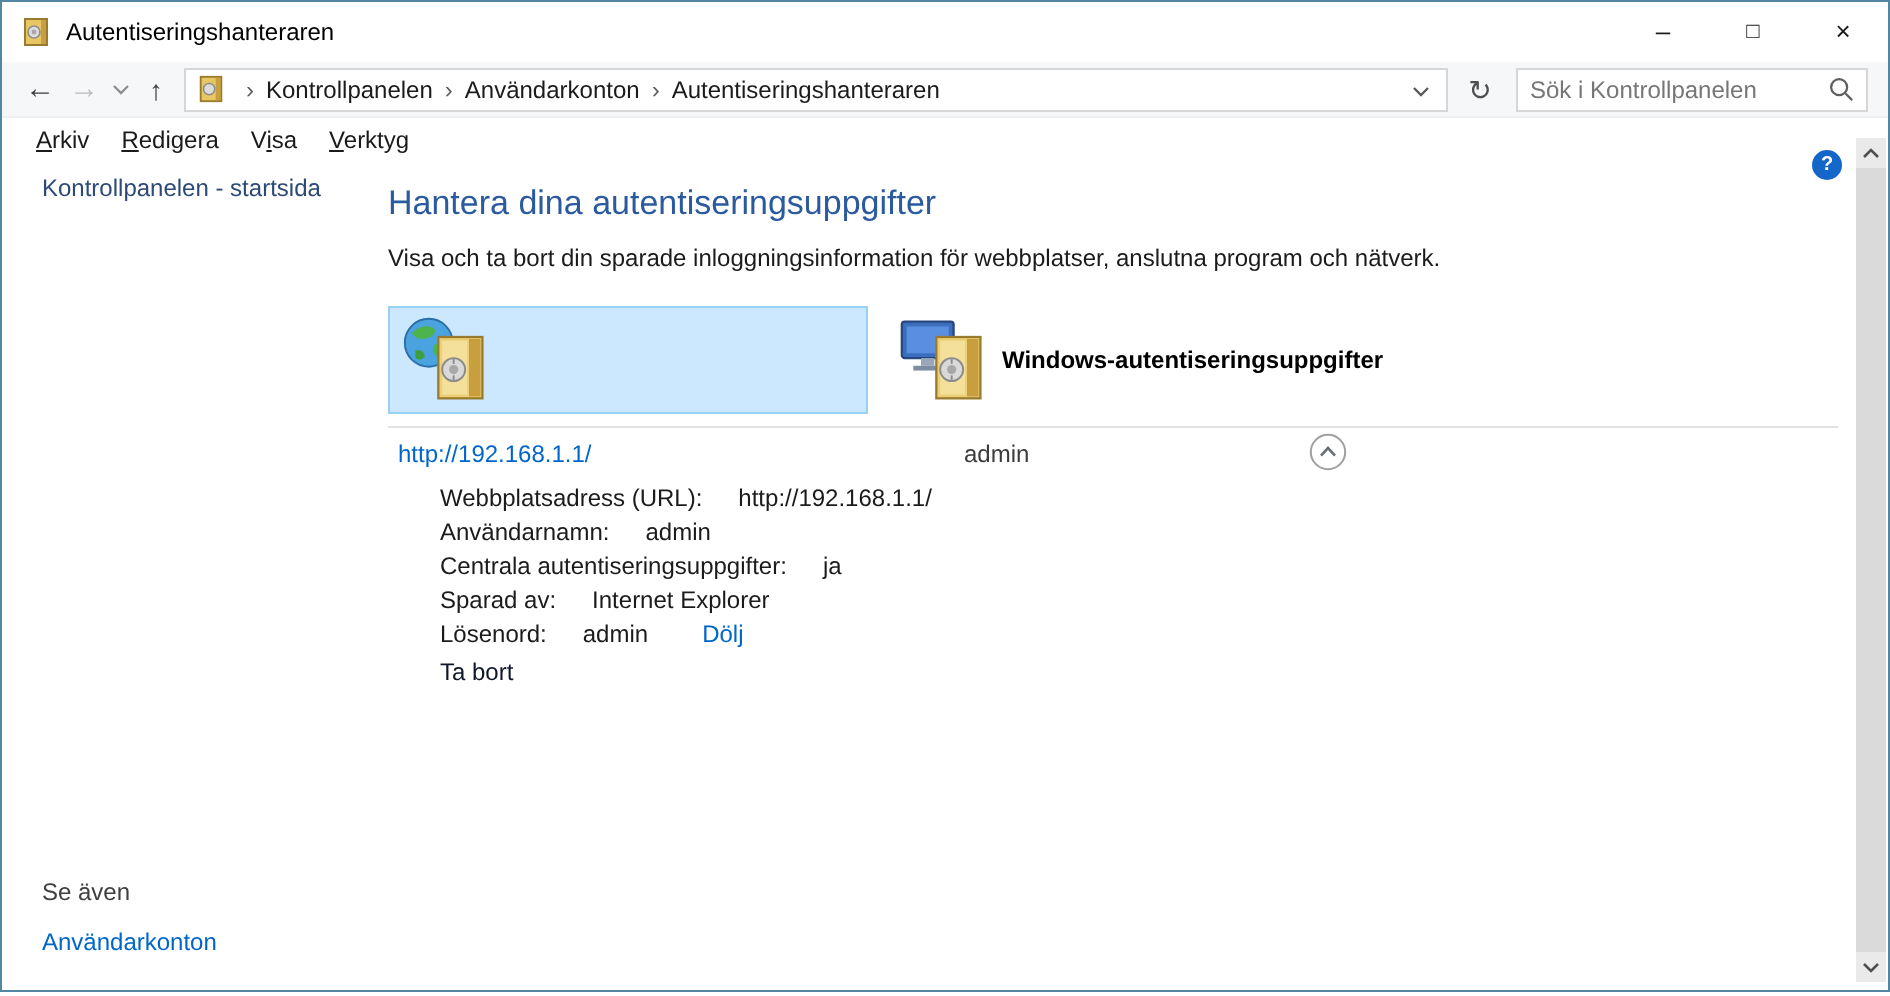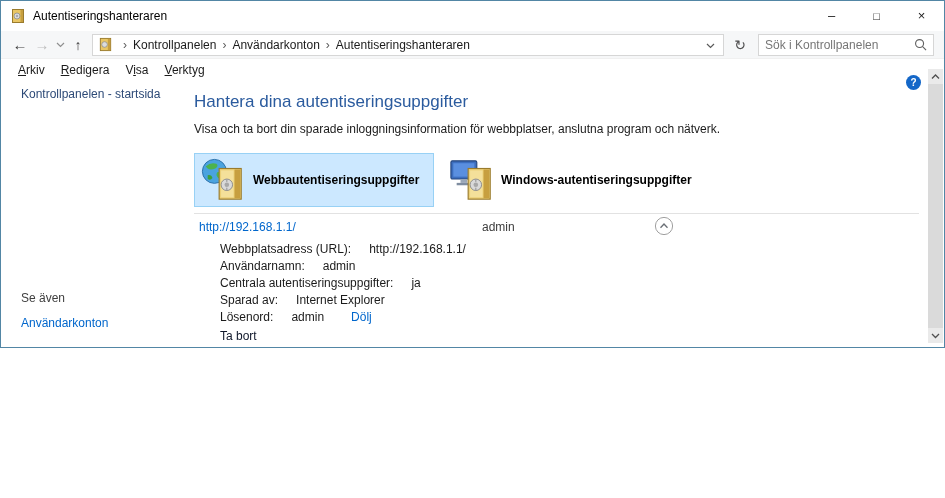--- a/index.html
+++ b/index.html
@@ -1,18 +1,18 @@
 <!DOCTYPE html>
 <html lang="sv"><head>
 <meta charset="utf-8">
 <style>
   * { margin:0; padding:0; box-sizing:border-box; }
   html,body { width:945px; height:498px; background:#ffffff; overflow:hidden;
               font-family:"Liberation Sans", sans-serif; font-size:12px; color:#1b1b1b; }
-  .window { position:absolute; left:0; top:0; width:945px; height:348px;
+  .window { position:absolute; left:0; top:0; width:945px; height:496px;
             border:1px solid #5286a5; background:#fff; }
 
   
   .titlebar { height:30px; display:flex; align-items:center; padding-left:9px; background:#fff; }
   .title-icon { width:16px; height:16px; margin-right:7px; flex:none; }
   .title-text { font-size:12px; color:#000; }
   .win-controls { margin-left:auto; display:flex; height:30px; }
   .win-btn { width:45px; height:29px; display:flex; align-items:center; justify-content:center;
              font-size:13px; color:#1b1b1b; cursor:default; }
   .win-btn.max { font-size:11px; }
@@ -178,21 +178,20 @@
             <path d="M18 16 Q24 14 26 19 Q24 24 19 22 Q16 19 18 16 Z" fill="#4db34d"></path>
             <path d="M8 19 Q12 18 13 22 Q11 25 8 23 Z" fill="#3da03d"></path>
             <rect x="20" y="12" width="23" height="32" fill="#ecd077" stroke="#9a7b2d" stroke-width="1.2"></rect>
             <rect x="36" y="13" width="6" height="30" fill="#c79f3f"></rect>
             <rect x="22" y="14" width="13" height="28" fill="#f4e09a"></rect>
             <circle cx="28" cy="29" r="6" fill="#d9d9d9" stroke="#8c8c8c" stroke-width="1"></circle>
             <circle cx="28" cy="29" r="2.4" fill="#a8a8a8"></circle>
             <line x1="28" y1="23.5" x2="28" y2="26" stroke="#8c8c8c" stroke-width="1"></line>
             <line x1="28" y1="32" x2="28" y2="34.5" stroke="#8c8c8c" stroke-width="1"></line>
           </svg>
-          <span class="tile-label">Webbautentiseringsuppgifter</span>
         </div>
 
         <div class="tile">
           <svg class="tile-icon" viewBox="0 0 48 48">
             <rect x="2" y="4" width="27" height="19" rx="1.5" fill="#3c6ebf" stroke="#27477e" stroke-width="1.2"></rect>
             <rect x="4.5" y="6.5" width="22" height="14" fill="#5a8fe0"></rect>
             <rect x="12" y="23" width="7" height="4" fill="#9aa7b8"></rect>
             <rect x="8" y="27" width="15" height="2.5" fill="#7f8da0"></rect>
             <rect x="20" y="12" width="23" height="32" fill="#ecd077" stroke="#9a7b2d" stroke-width="1.2"></rect>
             <rect x="36" y="13" width="6" height="30" fill="#c79f3f"></rect>

